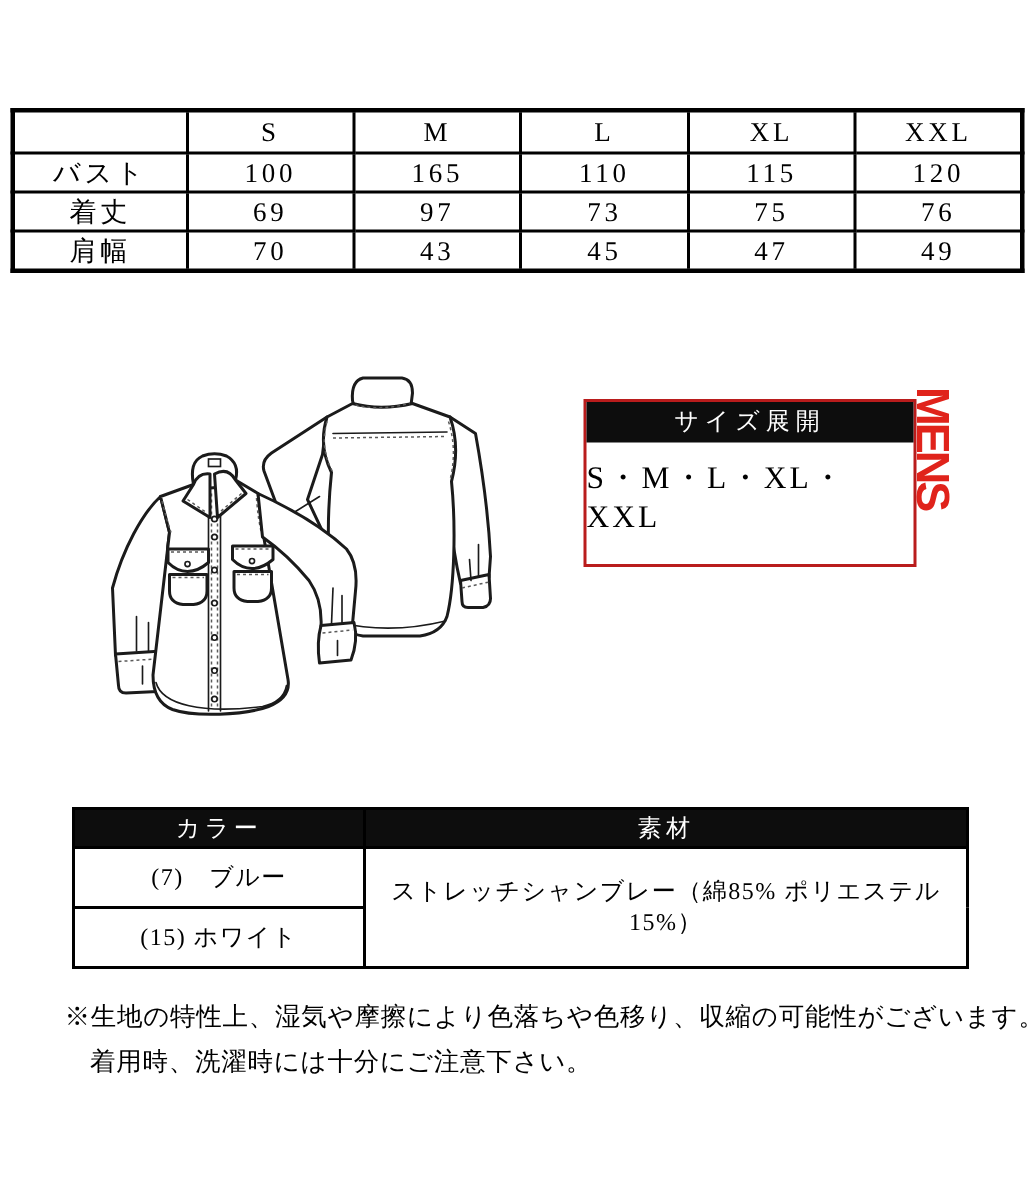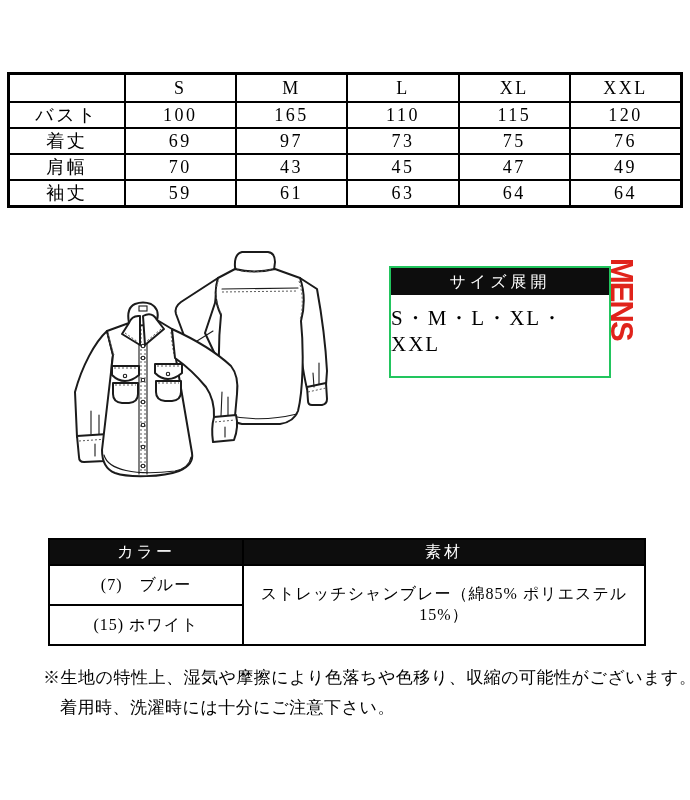--- a/index.html
+++ b/index.html
@@ -17,21 +17,21 @@
 
   
   .shirts{position:absolute;left:55px;top:245px;}
   .ol{fill:#fff;stroke:#1b1b1b;stroke-width:2;stroke-linejoin:round;stroke-linecap:round;}
   .thin{fill:none;stroke:#1b1b1b;stroke-width:1.1;stroke-linecap:round;}
   .stitch{fill:none;stroke:#5a5a5a;stroke-width:1;stroke-dasharray:2 2;}
   .btn{fill:#fff;stroke:#1b1b1b;stroke-width:1.1;}
 
   
   .size-box{position:absolute;left:389px;top:266px;width:222px;height:112px;
-            border:2px solid #22c55e;box-sizing:border-box;background:#fff;}
+            border:2px solid #b91c1c;box-sizing:border-box;background:#fff;}
   .size-box-header{background:#0d0d0d;color:#fff;height:27px;line-height:27px;
                    text-align:center;font-size:16px;letter-spacing:4px;}
   .size-box-body{height:70px;display:flex;align-items:center;justify-content:center;
                  font-size:21px;letter-spacing:2px;}
 
   
   .mens{position:absolute;left:604px;top:258px;writing-mode:vertical-rl;
         font-family:"Liberation Sans","DejaVu Sans",sans-serif;font-weight:bold;
         font-size:31px;line-height:34px;letter-spacing:-2px;}
 
@@ -87,28 +87,20 @@
         <td>75</td>
         <td>76</td>
       </tr>
       <tr class="datarow">
         <th>肩幅</th>
         <td>70</td>
         <td>43</td>
         <td>45</td>
         <td>47</td>
         <td>49</td>
-      </tr>
-      <tr class="datarow">
-        <th>袖丈</th>
-        <td>59</td>
-        <td>61</td>
-        <td>63</td>
-        <td>64</td>
-        <td>64</td>
       </tr>
     </tbody>
   </table>
 
   <svg class="shirts" width="300" height="250" viewBox="0 0 300 250">
 
     <g>
       <path class="ol" d="M180,22 Q179,9 187,7 L213,7 Q220,8 220,17 L219,25 Q199,30 181,26 Z"></path>
       <path class="ol" d="M245,33 L262,44 Q270,88 272,126 L271,140 L252,144 Q246,118 242,76 Z"></path>
       <path class="ol" d="M252,142 L271,138 L272,154 Q272,159 267,160 L257,160 Q253,160 253,156 Z"></path>

